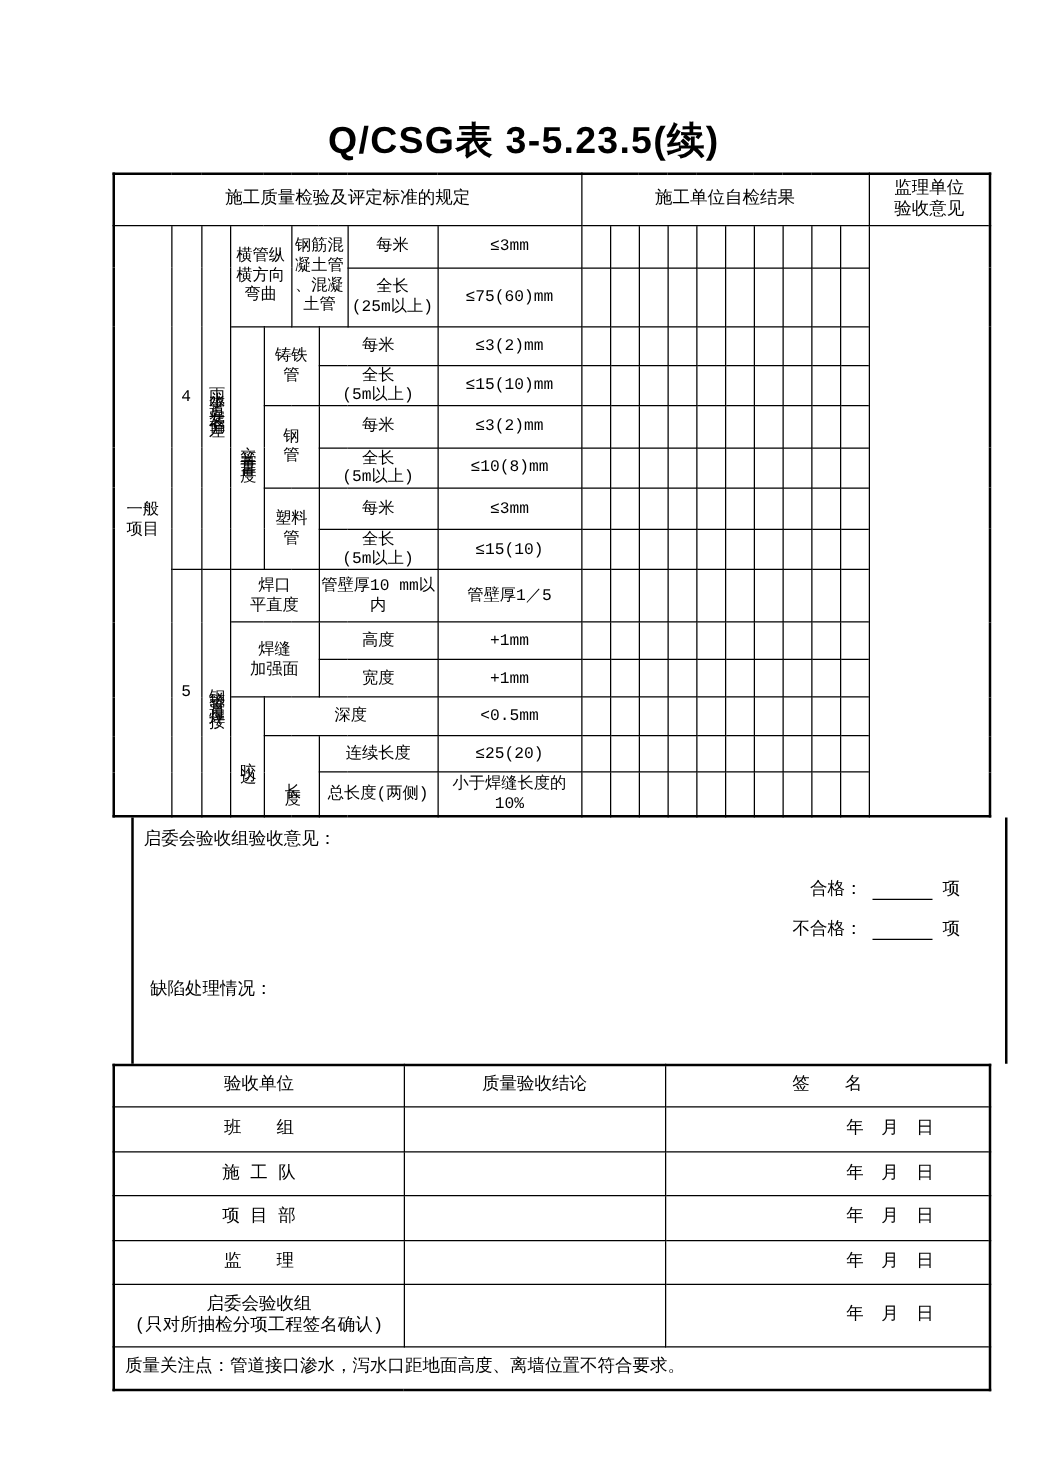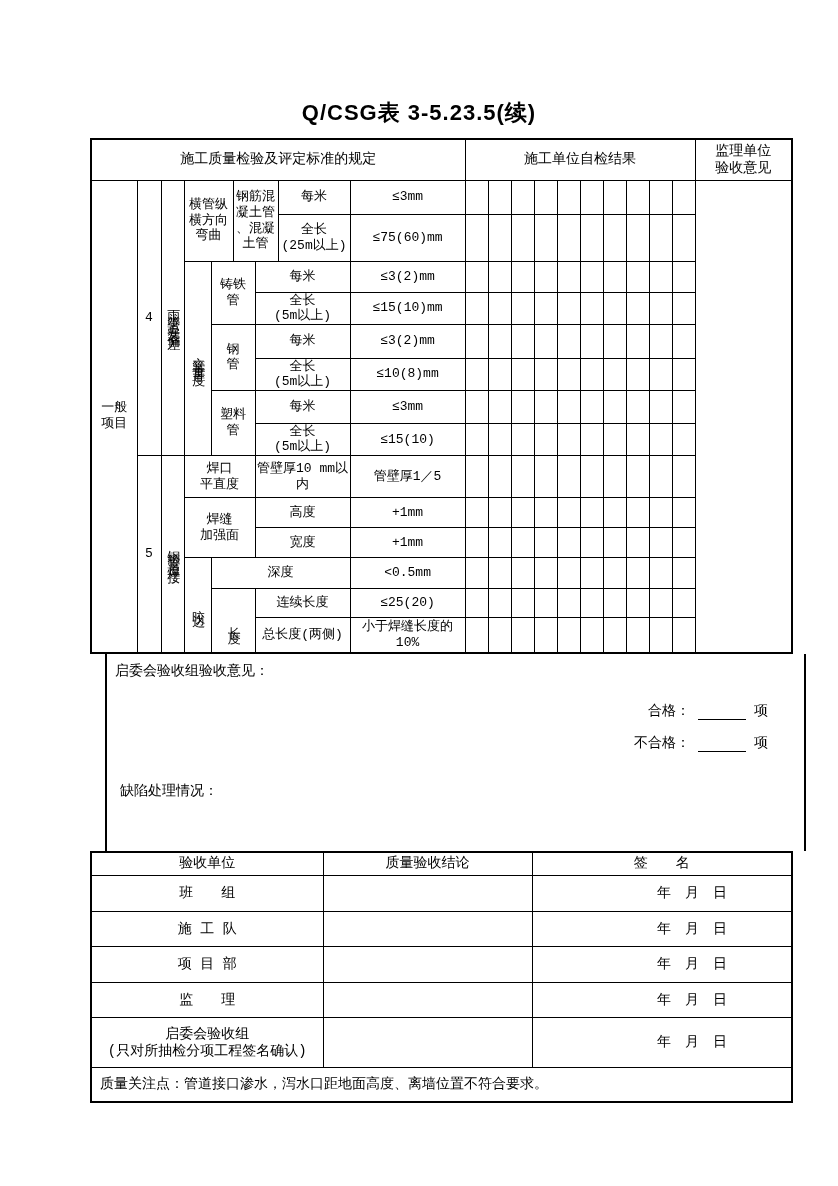--- a/index.html
+++ b/index.html
@@ -7,21 +7,21 @@
     width:838px;height:1186px;
     font-family:"Liberation Sans",sans-serif;
     color:#000;
     -webkit-font-smoothing:antialiased;
   }
   .page{position:relative;width:838px;height:1186px;background:#fff;overflow:hidden;}
   .doc-title{
     margin-top:98px;
     width:838px;
     text-align:center;
-    font-size:22px;
+    font-size:30px;
     font-weight:bold;
     letter-spacing:1px;
     line-height:30px;
   }
   .doc{margin-left:90px;width:701px;margin-top:10px;font-family:Liberation Mono, monospace;}
 
   table{border-collapse:collapse;table-layout:fixed;width:701px;}
   table.main{border:2px solid #000;}
   td{
     border:1px solid #000;
@@ -60,21 +60,21 @@
   .blank{
     display:inline-block;
     width:48px;height:15px;
     border-bottom:1px solid #000;
     margin:0 8px;
     vertical-align:bottom;
   }
 
   table.sign{border:2px solid #000;}
   table.sign td{font-size:14px;}
-  td.datecell{text-align:right;padding-right:64px;}
+  td.datecell{text-align:right;padding-right:44px;}
   td.notecell{text-align:left;padding-left:8px;font-size:14px;}
   td.twoLine{font-size:13px;}
 </style>
 </head>
 <body>
 <div class="page">
 
 <div class="doc-title">Q/CSG表 3-5.23.5(续)</div>
 
 <div class="doc">
@@ -366,21 +366,21 @@
     <div class="defect">缺陷处理情况：</div>
   </div>
 
   <table class="sign">
     <colgroup>
       <col style="width:232px">
           <col style="width:209px">
           <col style="width:260px">
     </colgroup>
     <tbody>
-          <tr style="height:24px">
+          <tr style="height:34px">
       <td>验收单位</td>
       <td>质量验收结论</td>
       <td>签　　名</td>
     </tr>
     <tr style="height:36px">
       <td>班　　组</td>
       <td></td>
       <td class="datecell">年　月　日</td>
     </tr>
     <tr style="height:35px">

